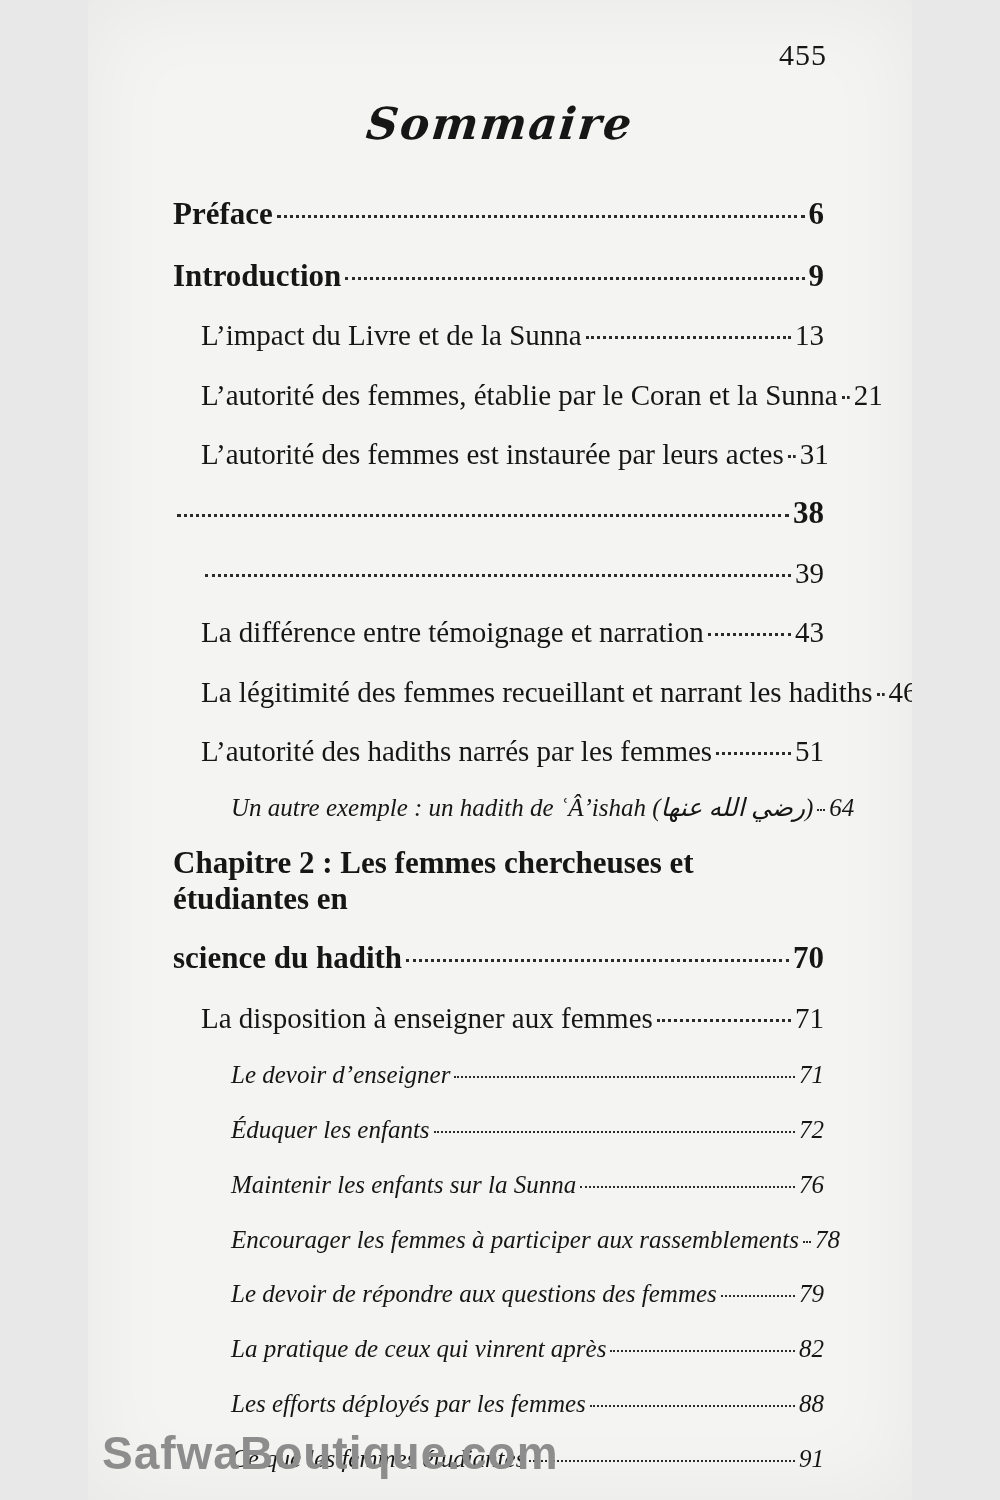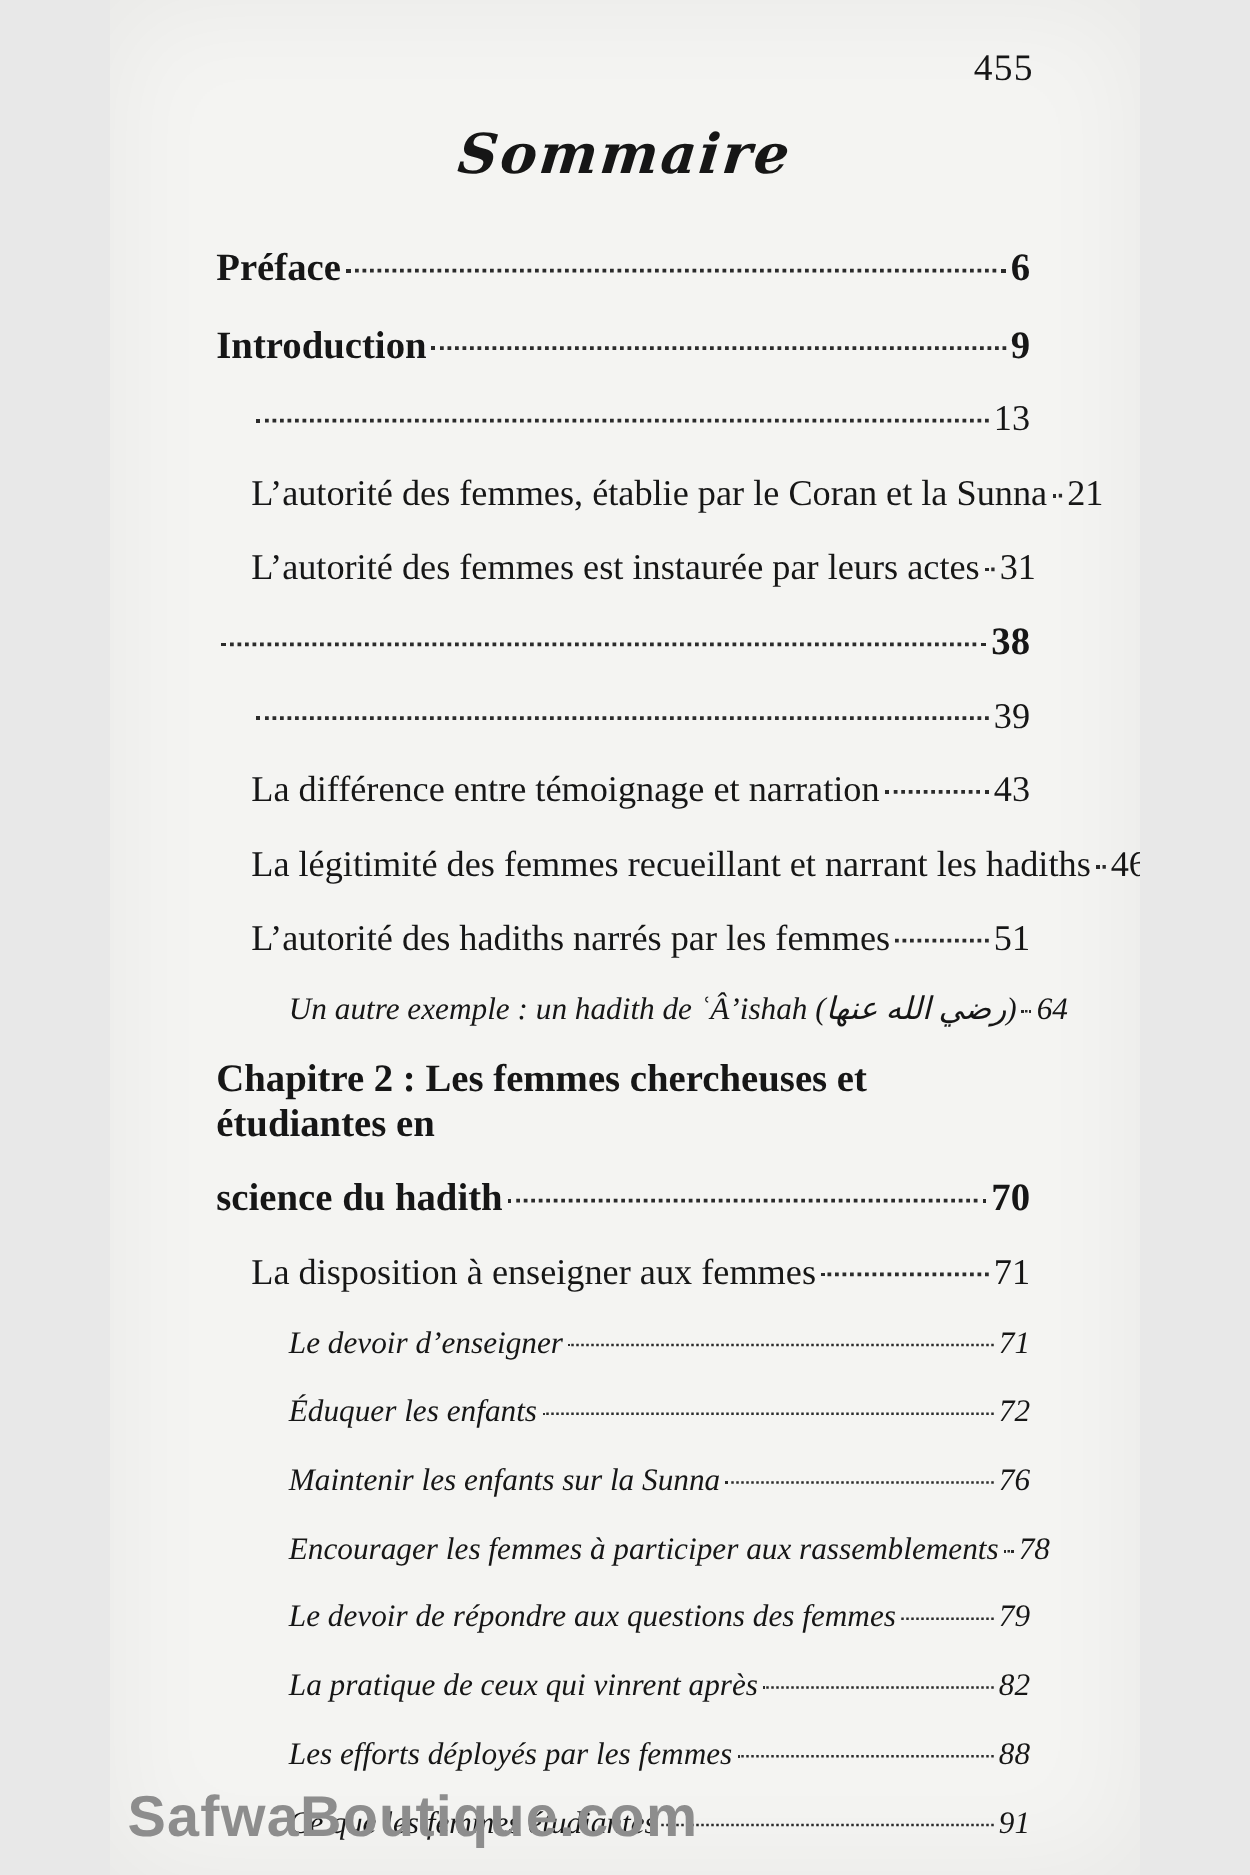--- a/index.html
+++ b/index.html
@@ -97,20 +97,21 @@
 
     <div class="row">
       <span class="label">Introduction</span>
       <span class="leader"></span>
       <span class="pg">9</span>
     </div>
   </div>
       <div class="entry sub">
 
     <div class="row">
+      <span class="label">L’impact du Livre et de la Sunna</span>
       <span class="leader"></span>
       <span class="pg">13</span>
     </div>
   </div>
       <div class="entry sub">
 
     <div class="row">
       <span class="label">L’autorité des femmes, établie par le Coran et la Sunna</span>
       <span class="leader"></span>
       <span class="pg">21</span>

